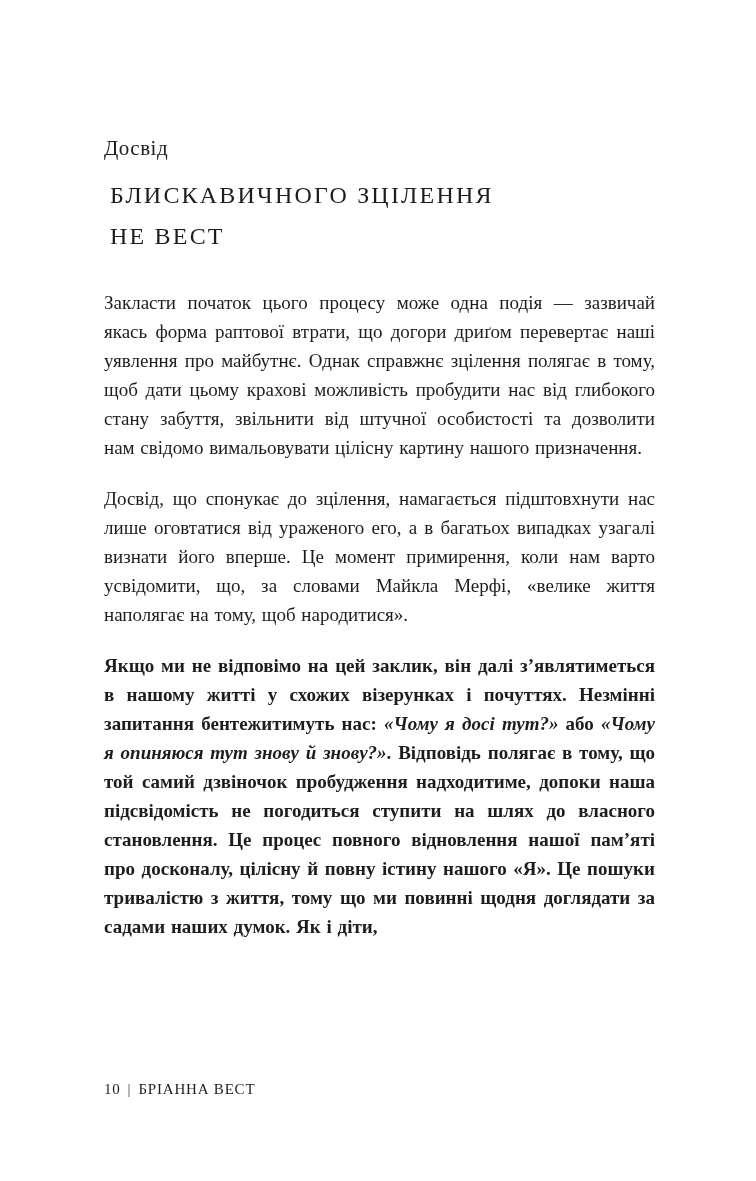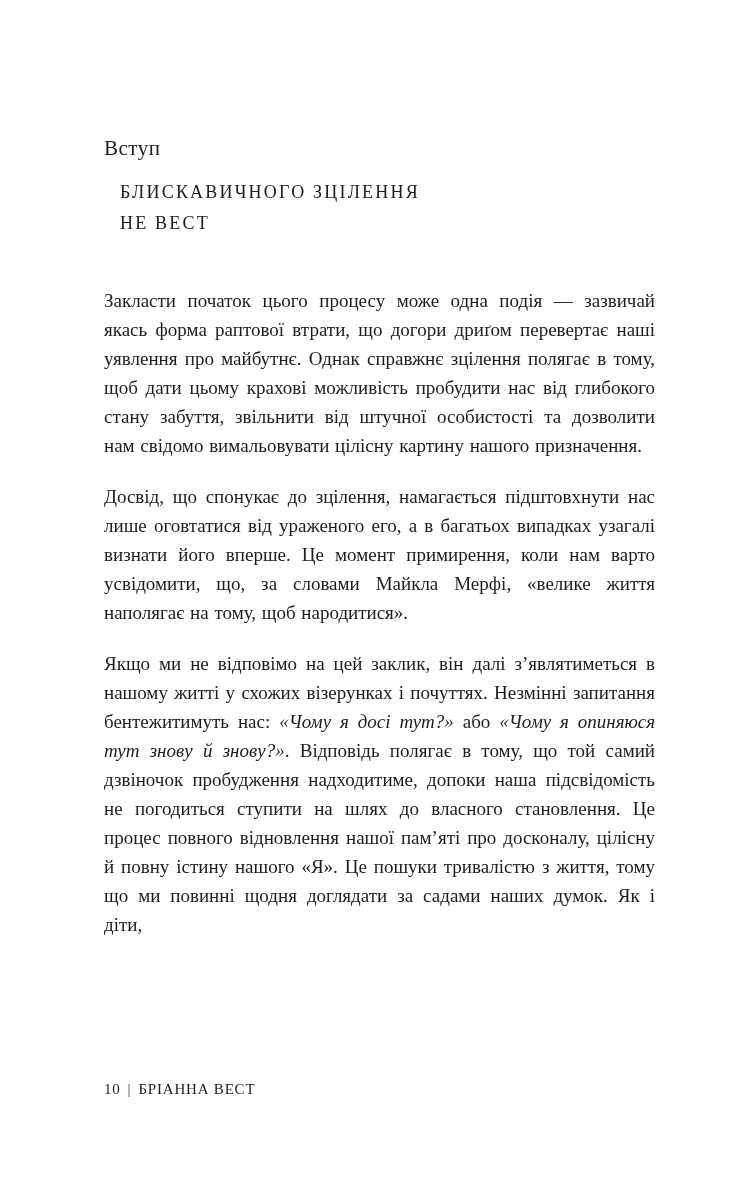--- a/index.html
+++ b/index.html
@@ -22,38 +22,39 @@
       top: 136px;
       width: 551px;
     }
     .chapter-label {
       font-size: 21px;
       letter-spacing: 0.5px;
       margin: 0 0 14px 0;
       font-weight: 400;
     }
     .chapter-title {
-      font-size: 18px;
+      font-size: 24px;
       letter-spacing: 2.2px;
       line-height: 1.7;
-      margin: 16px;
+      margin: 6px;
       font-weight: 400;
     }
     .body-text {
-      margin-top: 48px;
+      margin-top: 31px;
     }
     .body-text p.para {
       font-size: 19px;
       line-height: 29px;
       text-align: justify;
       margin: 0 0 22px 0;
       word-spacing: 1px;
     }
     .body-text p.para:last-child {
       margin-bottom: 0;
+      font-weight: bold;
     }
     .italic {
       font-style: italic;
     }
     .footer {
       position: absolute;
       left: 104px;
       top: 1081px;
       font-size: 15px;
       letter-spacing: 0.8px;
@@ -65,21 +66,21 @@
       color: #444444;
     }
   </style>
 </head>
 <body>
 
 <div class="page">
 
   <div class="content">
 
-    <h2 class="chapter-label">Вступ</h2>
+    <h2 class="chapter-label">Досвід</h2>
 
     <h1 class="chapter-title">
       <span>БЛИСКАВИЧНОГО ЗЦІЛЕННЯ</span><br>
       <span>НЕ ВЕСТ</span>
     </h1>
 
     <div class="body-text">
         <p class="para"><span>Закласти початок цього процесу може одна подія — зазвичай якась форма раптової втрати, що догори дриґом перевертає наші уявлення про майбутнє. Однак справжнє зцілення полягає в тому, щоб дати цьому крахові можливість пробудити нас від глибокого стану забуття, звільнити від штучної особистості та дозволити нам свідомо вимальовувати цілісну картину нашого призначення.</span></p>
         <p class="para"><span>Досвід, що спонукає до зцілення, намагається підштовхнути нас лише оговтатися від ураженого его, а в багатьох випадках узагалі визнати його вперше. Це момент примирення, коли нам варто усвідомити, що, за словами Майкла Мерфі, «велике життя наполягає на тому, щоб народитися».</span></p>
         <p class="para"><span>Якщо ми не відповімо на цей заклик, він далі з’являтиметься в нашому житті у схожих візерунках і почуттях. Незмінні запитання бентежитимуть нас: </span><span class="italic">«Чому я досі тут?»</span><span> або </span><span class="italic">«Чому я опиняюся тут знову й знову?»</span><span>. Відповідь полягає в тому, що той самий дзвіночок пробудження надходитиме, допоки наша підсвідомість не погодиться ступити на шлях до власного становлення. Це процес повного відновлення нашої пам’яті про досконалу, цілісну й повну істину нашого «Я». Це пошуки тривалістю з життя, тому що ми повинні щодня доглядати за садами наших думок. Як і діти,</span></p>

